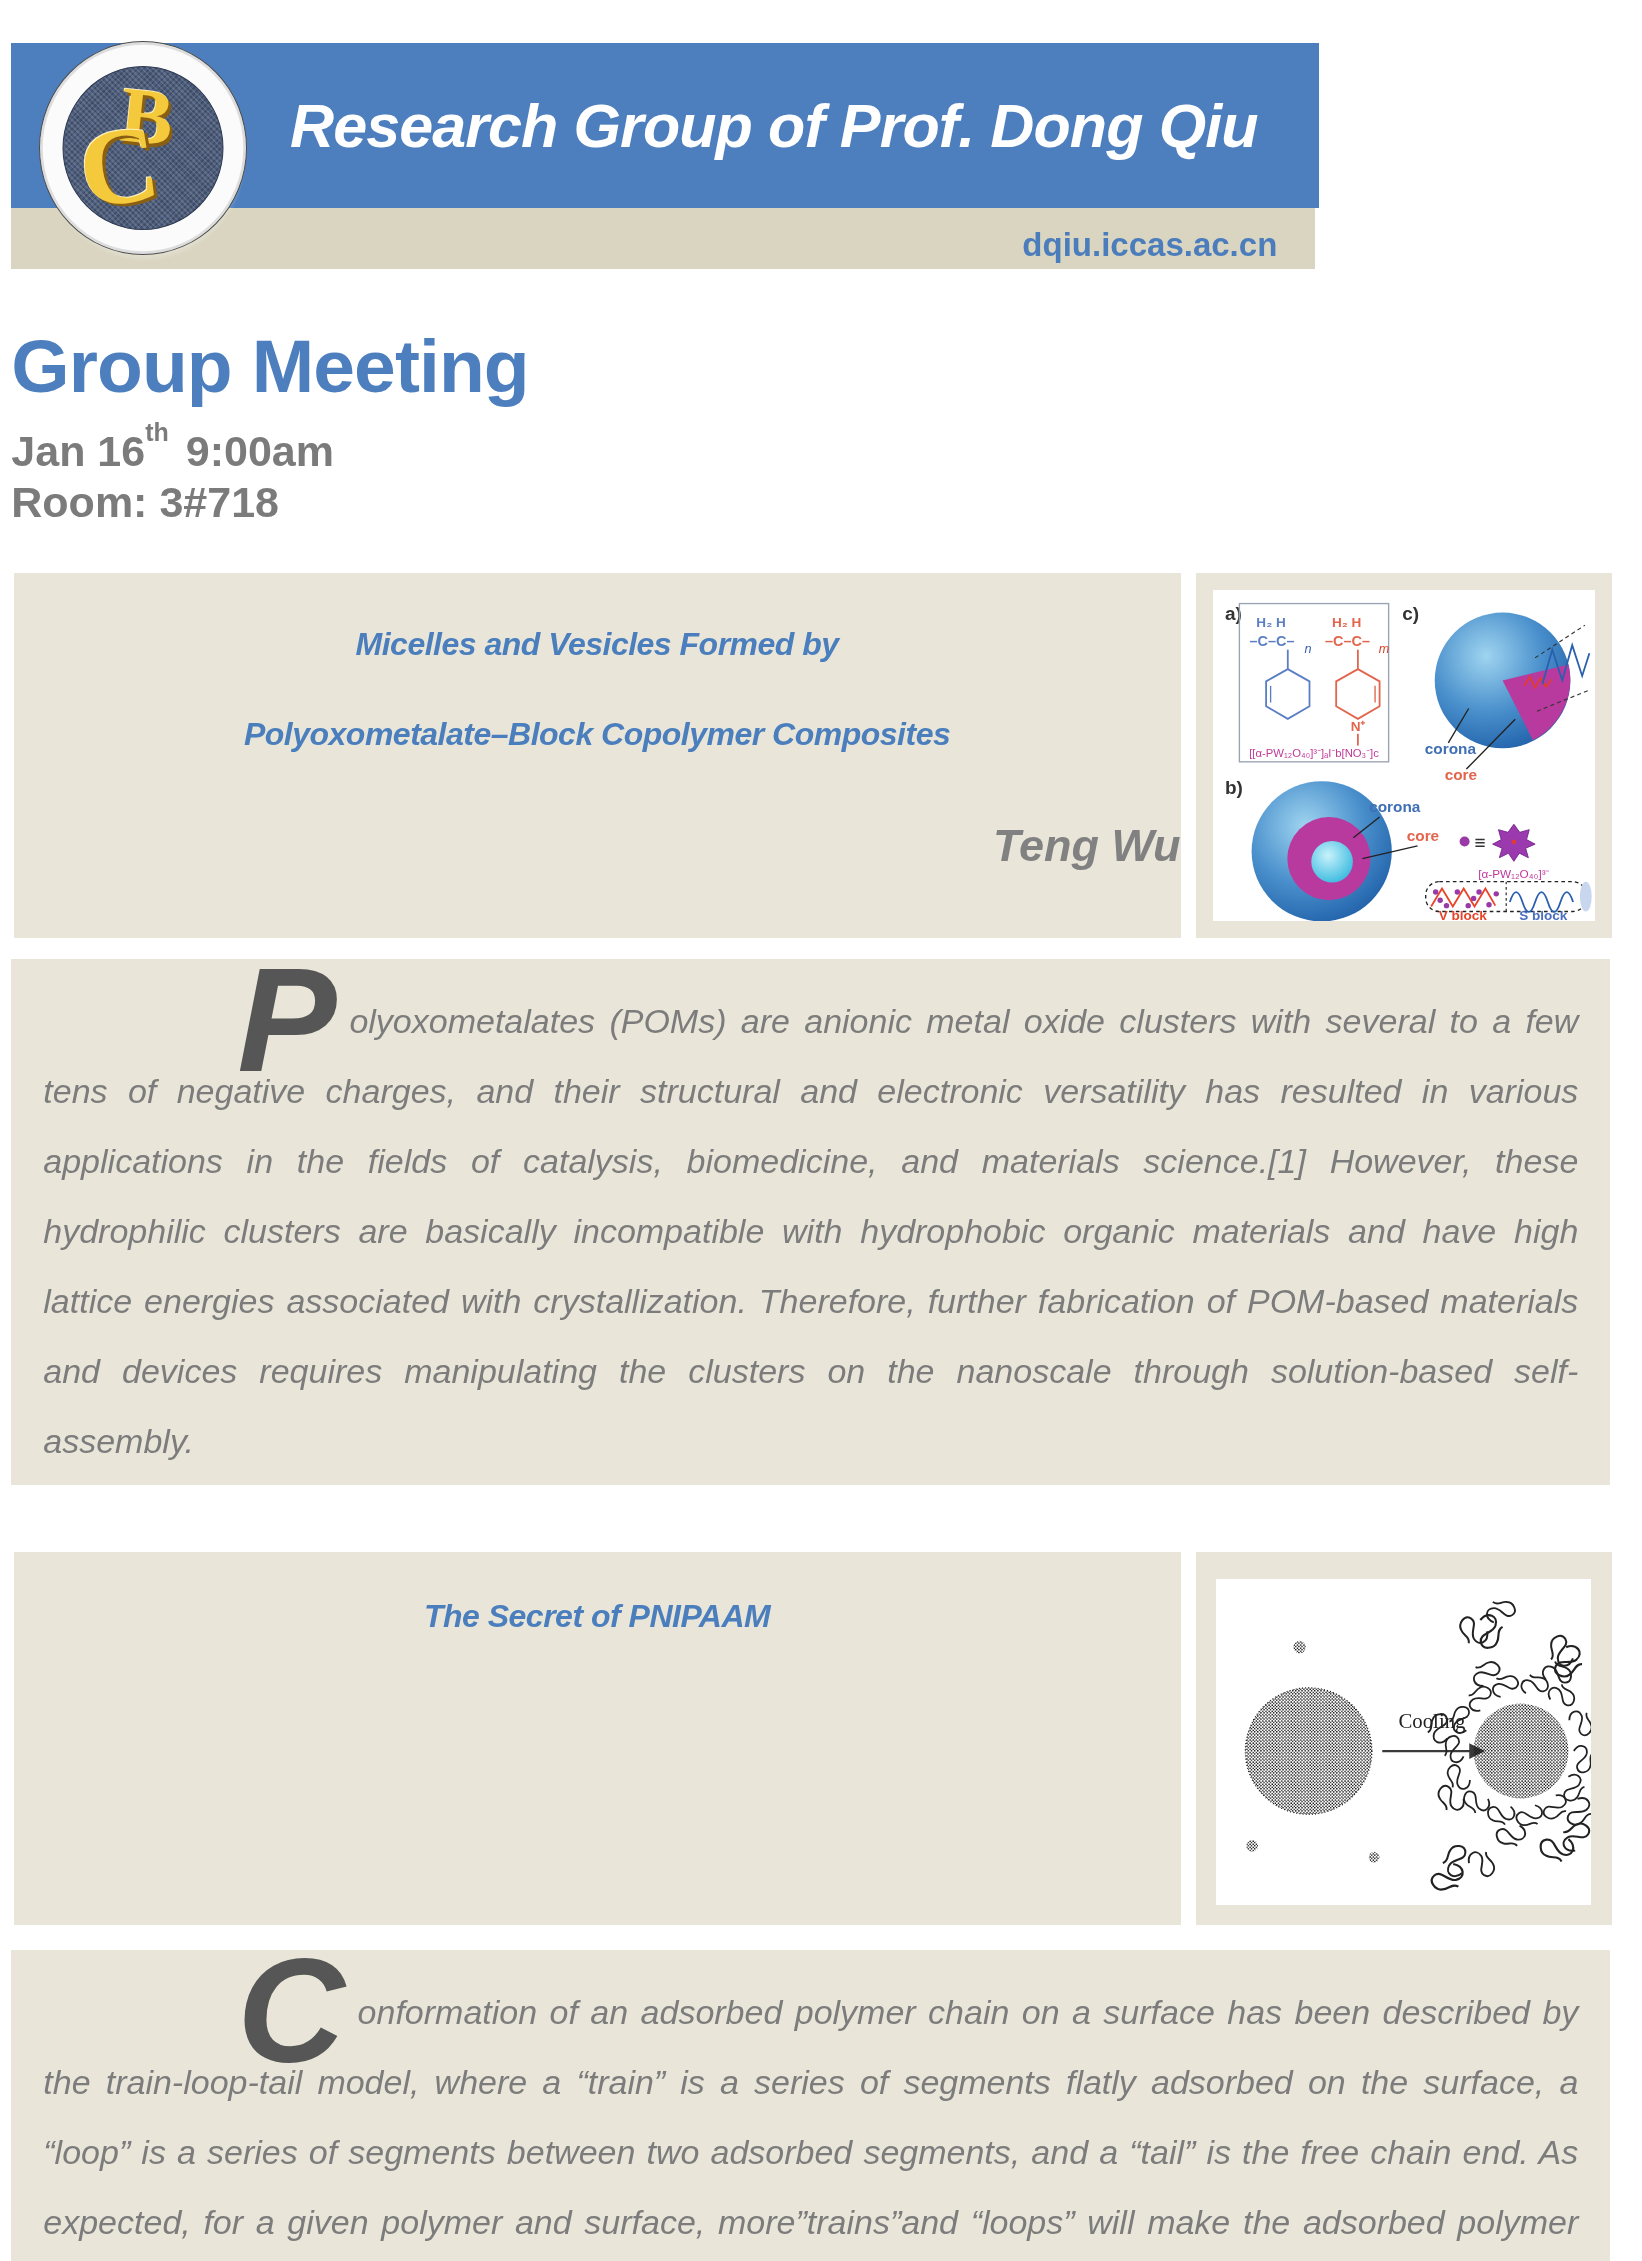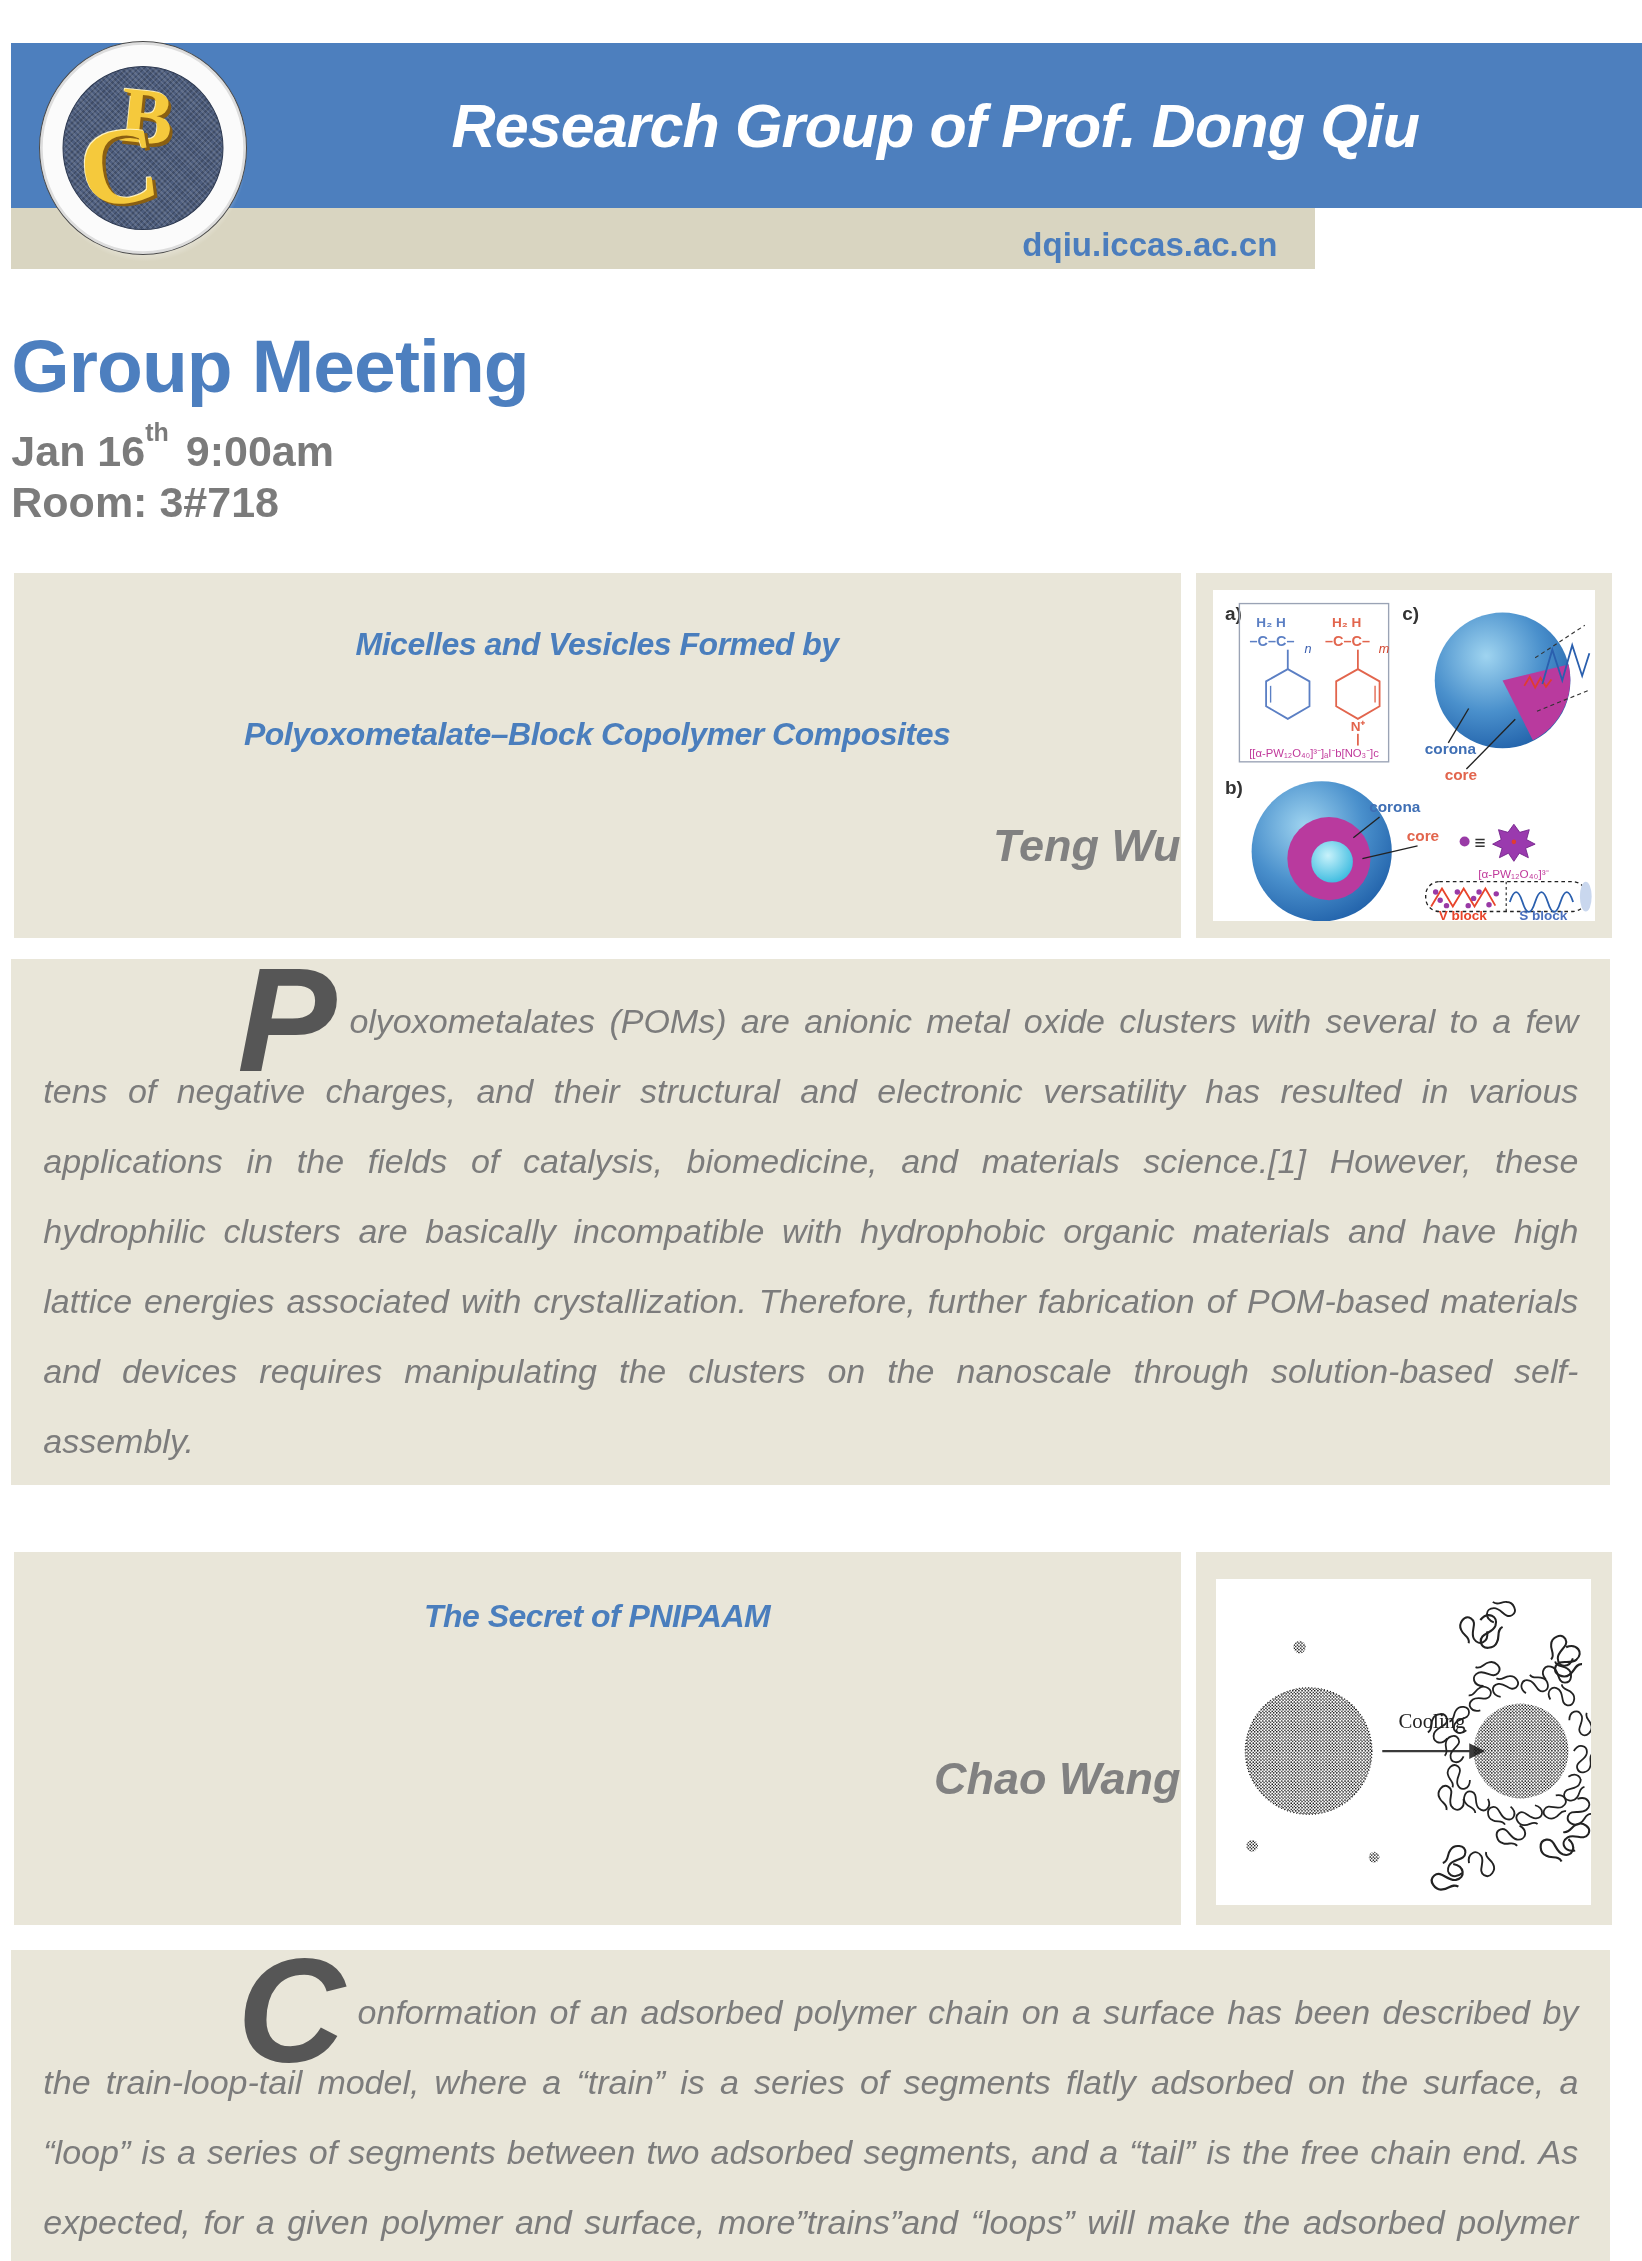--- a/index.html
+++ b/index.html
@@ -2,21 +2,21 @@
 <html style="font-size:7.2px"><head>
 <meta charset="utf-8">
 <style>
   html,body{margin:0;padding:0;}
   body{
     width:1642px;height:2570px;position:relative;background:#ffffff;
     font-family:"Liberation Sans", sans-serif;overflow:hidden;
   }
   
   .header-band{
-    position:absolute;left:11.3px;top:43px;width:1631px;height:165px;
+    position:absolute;left:11.3px;top:43px;width:1308px;height:165px;
     background:#4d7fbe;display:flex;align-items:center;justify-content:center;
   }
   .header-title{
     padding-left:217px;color:#ffffff;font-size:61px;font-weight:700;font-style:italic;
     letter-spacing:-0.9px;white-space:nowrap;
   }
   .sub-band{
     position:absolute;left:11.3px;top:208px;width:1304px;height:61px;background:#d9d5c1;
   }
   .website{
@@ -191,21 +191,20 @@
     </svg>
   </div>
 </div>
 
 <div class="para-box para1">
   <p class="para"><span class="dropcap">P</span><span>olyoxometalates (POMs) are anionic metal oxide clusters with several to a few tens of negative charges, and their structural and electronic versatility has resulted in various applications in the fields of catalysis, biomedicine, and materials science.[1] However, these hydrophilic clusters are basically incompatible with hydrophobic organic materials and have high lattice energies associated with crystallization. Therefore, further fabrication of POM-based materials and devices requires manipulating the clusters on the nanoscale through solution-based self-assembly.</span></p>
 </div>
 
 <div class="talk-box talk2">
   <div class="talk-title line1">The Secret of PNIPAAM</div>
-  <div class="speaker">Chao Wang</div>
 </div>
 
 <div class="fig-box fig2">
   <div class="fig-inner">
     <svg viewBox="0 0 830 720">
       <defs>
         <pattern id="sp" width="7" height="7" patternUnits="userSpaceOnUse">
           <rect x="0" y="0" width="3" height="3" fill="#111"></rect>
           <rect x="4" y="4" width="3" height="3" fill="#111"></rect>
         </pattern>

